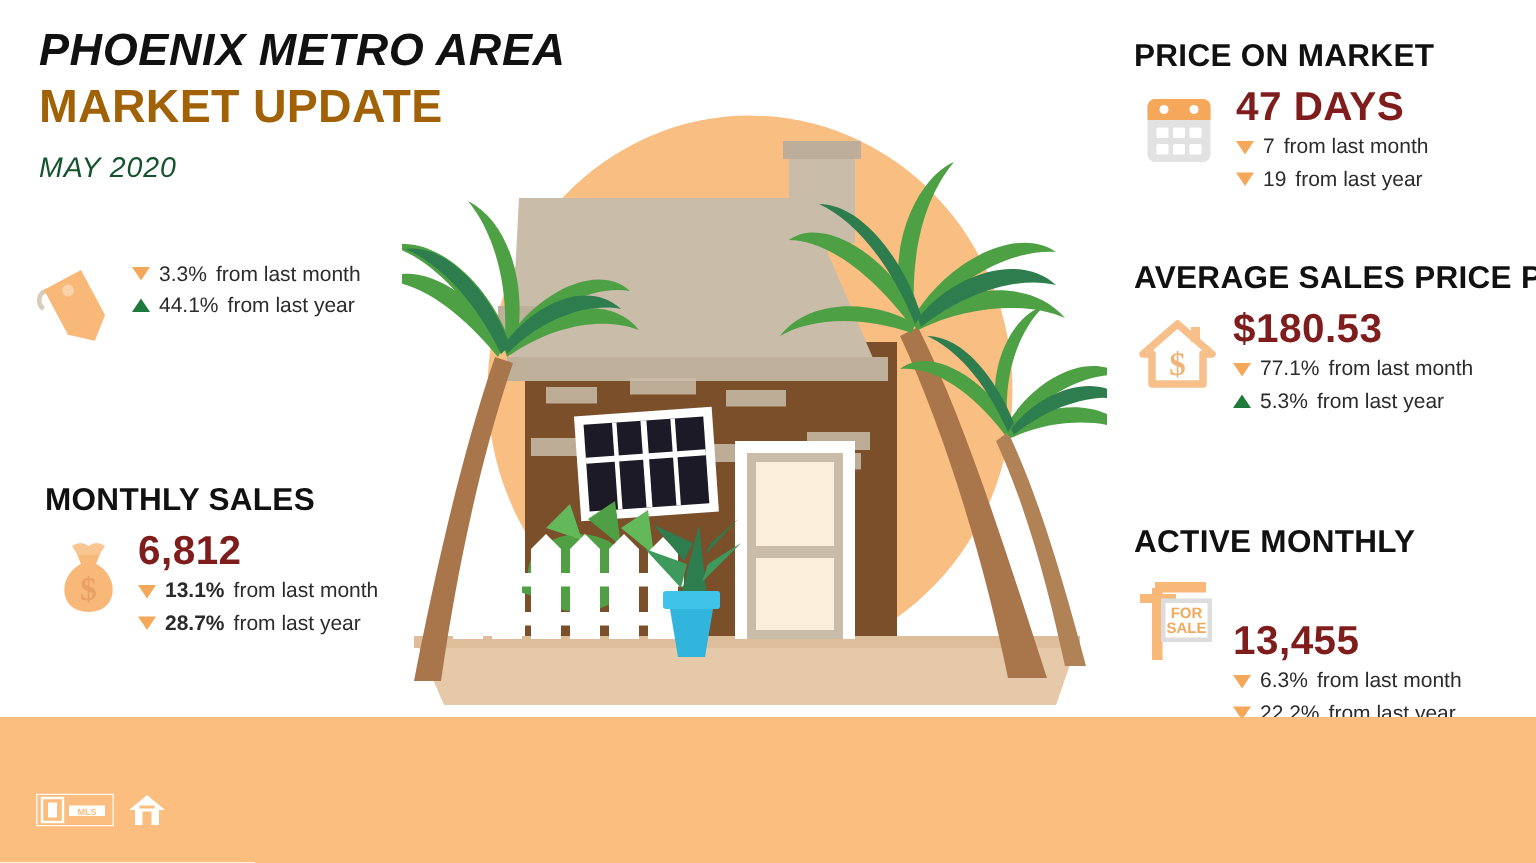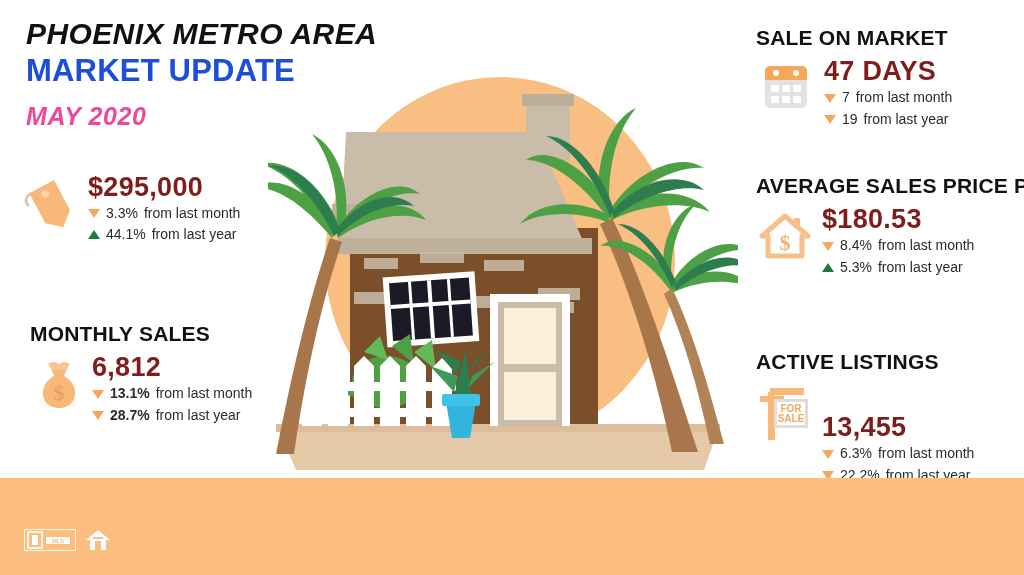--- a/index.html
+++ b/index.html
@@ -16,27 +16,27 @@
   }
 
   
   .title-block { position: absolute; left: 26px; top: 18px; }
   .title-line1 {
     font-size: 30px; font-weight: 700; font-style: italic;
     letter-spacing: 0.4px; color: #111111; line-height: 1.08;
     white-space: nowrap;
   }
   .title-line2 {
-    font-size: 31px; font-weight: 700; color: #1d4ed8;
+    font-size: 31px; font-weight: 700; color: #a16207;
     letter-spacing: 0.2px; line-height: 1.22; margin-top: 2px;
     white-space: nowrap;
   }
   .title-line3 {
-    font-size: 25px; font-style: italic; font-weight: 700;
-    color: #ec4899; letter-spacing: 0.6px; margin-top: 12px;
+    font-size: 19px; font-style: italic; font-weight: 400;
+    color: #14532d; letter-spacing: 0.6px; margin-top: 12px;
     white-space: nowrap;
   }
 
   
   .stat { position: absolute; }
   .stat-heading {
     font-size: 21px; font-weight: 700; color: #111111;
     letter-spacing: 0.2px; line-height: 1.16; white-space: nowrap;
   }
   .stat-body { display: flex; align-items: flex-start; margin-top: 6px; }
@@ -224,21 +224,20 @@
       <div class="stat-icon">
         <svg class="ico-svg" viewBox="0 0 58 62">
           <path d="M7 34 C2 30 4 22 10 22" stroke="#D9CBB8" stroke-width="3" fill="none"></path>
           <g transform="rotate(-28 30 34)">
             <path d="M16 12 L44 12 L44 46 L30 58 L16 46 Z" fill="#F7B878"></path>
             <circle cx="30" cy="20" r="4" fill="#FBD3A8"></circle>
           </g>
         </svg>
       </div>
       <div class="stat-text">
-        <div class="stat-value">$295,000</div>
         <div class="delta">
           <span class="arrow down"></span>
           <span class="num">3.3%</span>
           <span>from last month</span>
         </div>
         <div class="delta">
           <span class="arrow up"></span>
           <span class="num">44.1%</span>
           <span>from last year</span>
         </div>
@@ -267,21 +266,21 @@
         <div class="delta bold">
           <span class="arrow down"></span>
           <span class="num">28.7%</span>
           <span>from last year</span>
         </div>
       </div>
     </div>
   </div>
 
   <div class="stat" id="stat-dom">
-    <div class="stat-heading">SALE ON MARKET</div>
+    <div class="stat-heading">PRICE ON MARKET</div>
     <div class="stat-body">
       <div class="stat-icon">
         <svg class="ico-svg" viewBox="0 0 58 62">
           <rect x="9" y="10" width="42" height="42" rx="5" fill="#E2E2E2"></rect>
           <path d="M9 15 a5 5 0 0 1 5 -5 h32 a5 5 0 0 1 5 5 v9 h-42 z" fill="#F5A85A"></path>
           <circle cx="20" cy="17" r="3" fill="#FFFFFF"></circle>
           <circle cx="40" cy="17" r="3" fill="#FFFFFF"></circle>
           <g fill="#FFFFFF">
             <rect x="15" y="29" width="8" height="7" rx="1"></rect>
             <rect x="26" y="29" width="8" height="7" rx="1"></rect>
@@ -315,34 +314,34 @@
         <svg class="ico-svg" viewBox="0 0 58 62">
           <path d="M29 12 L52 32 L46 32 L46 52 L12 52 L12 32 L6 32 Z" fill="none" stroke="#F7C08A" stroke-width="5" stroke-linejoin="round"></path>
           <rect x="38" y="14" width="6" height="10" fill="#F7C08A"></rect>
           <text x="29" y="46" font-family="Liberation Serif, serif" font-size="22" font-weight="700" fill="#F0B377" text-anchor="middle">$</text>
         </svg>
       </div>
       <div class="stat-text">
         <div class="stat-value">$180.53</div>
         <div class="delta">
           <span class="arrow down"></span>
-          <span class="num">8.4%</span>
+          <span class="num">77.1%</span>
           <span>from last month</span>
         </div>
         <div class="delta">
           <span class="arrow up"></span>
           <span class="num">5.3%</span>
           <span>from last year</span>
         </div>
       </div>
     </div>
   </div>
 
   <div class="stat" id="stat-active">
-    <div class="stat-heading">ACTIVE LISTINGS</div>
+    <div class="stat-heading">ACTIVE MONTHLY</div>
     <div class="stat-body">
       <div class="stat-icon">
         <svg class="ico-svg" viewBox="0 0 58 62">
           <rect x="12" y="12" width="7" height="48" fill="#F7B878"></rect>
           <rect x="4" y="16" width="24" height="6" fill="#F7B878"></rect>
           <rect x="14" y="8" width="34" height="7" fill="#F7B878"></rect>
           <rect x="18" y="19" width="34" height="29" fill="#DDDDDD"></rect>
           <rect x="21" y="22" width="28" height="23" fill="#FFFFFF"></rect>
           <text x="35" y="32" font-family="Liberation Sans, sans-serif" font-size="10" font-weight="700" fill="#F0A95E" text-anchor="middle">FOR</text>
           <text x="35" y="42" font-family="Liberation Sans, sans-serif" font-size="10" font-weight="700" fill="#F0A95E" text-anchor="middle">SALE</text>

